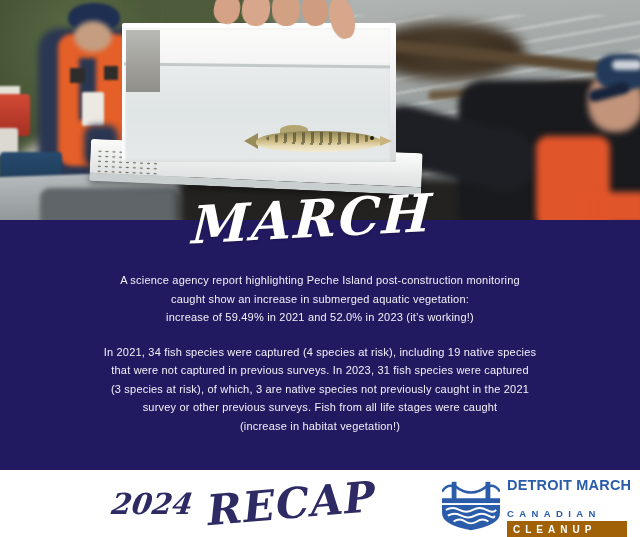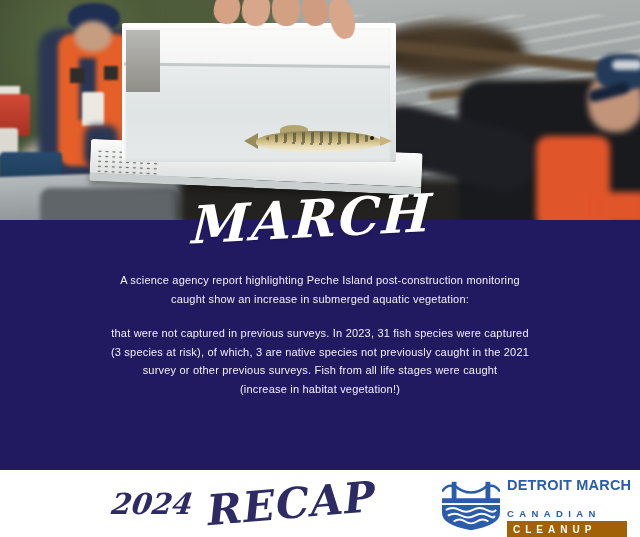--- a/index.html
+++ b/index.html
@@ -167,22 +167,24 @@
     <div class="finger f4"></div>
     <div class="finger thumb"></div>
   </div>
 
   <div class="month-title">MARCH</div>
 
   <div class="text-block">
     <div class="para1">
       <div>A science agency report highlighting Peche Island post-construction monitoring</div>
       <div>caught show an increase in submerged aquatic vegetation:</div>
+      <div>increase of 59.49% in 2021 and 52.0% in 2023 (it’s working!)</div>
     </div>
     <div class="para2">
+      <div>In 2021, 34 fish species were captured (4 species at risk), including 19 native species</div>
       <div>that were not captured in previous surveys. In 2023, 31 fish species were captured</div>
       <div>(3 species at risk), of which, 3 are native species not previously caught in the 2021</div>
       <div>survey or other previous surveys. Fish from all life stages were caught</div>
       <div>(increase in habitat vegetation!)</div>
     </div>
   </div>
 
   <div class="footer">
     <div class="recap-group">
       <span class="year">2024</span>

